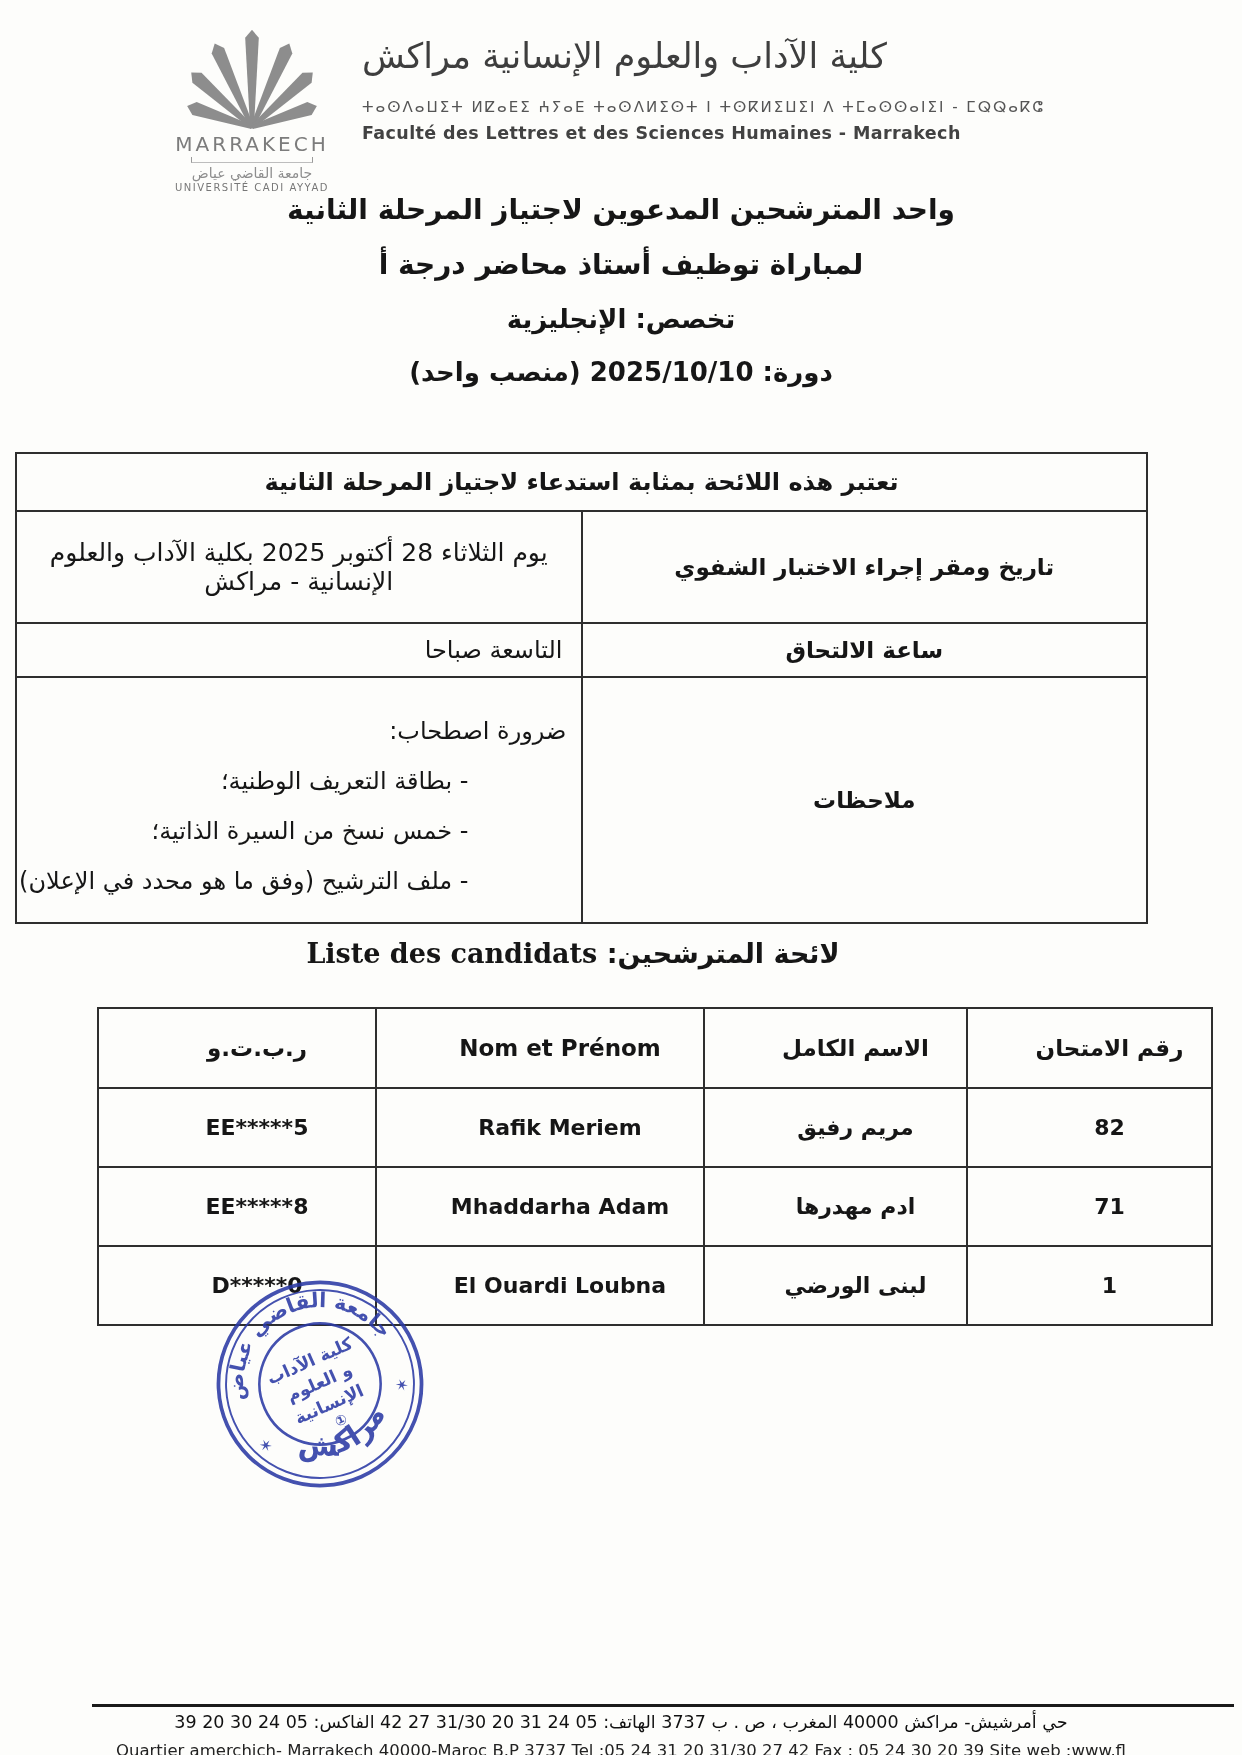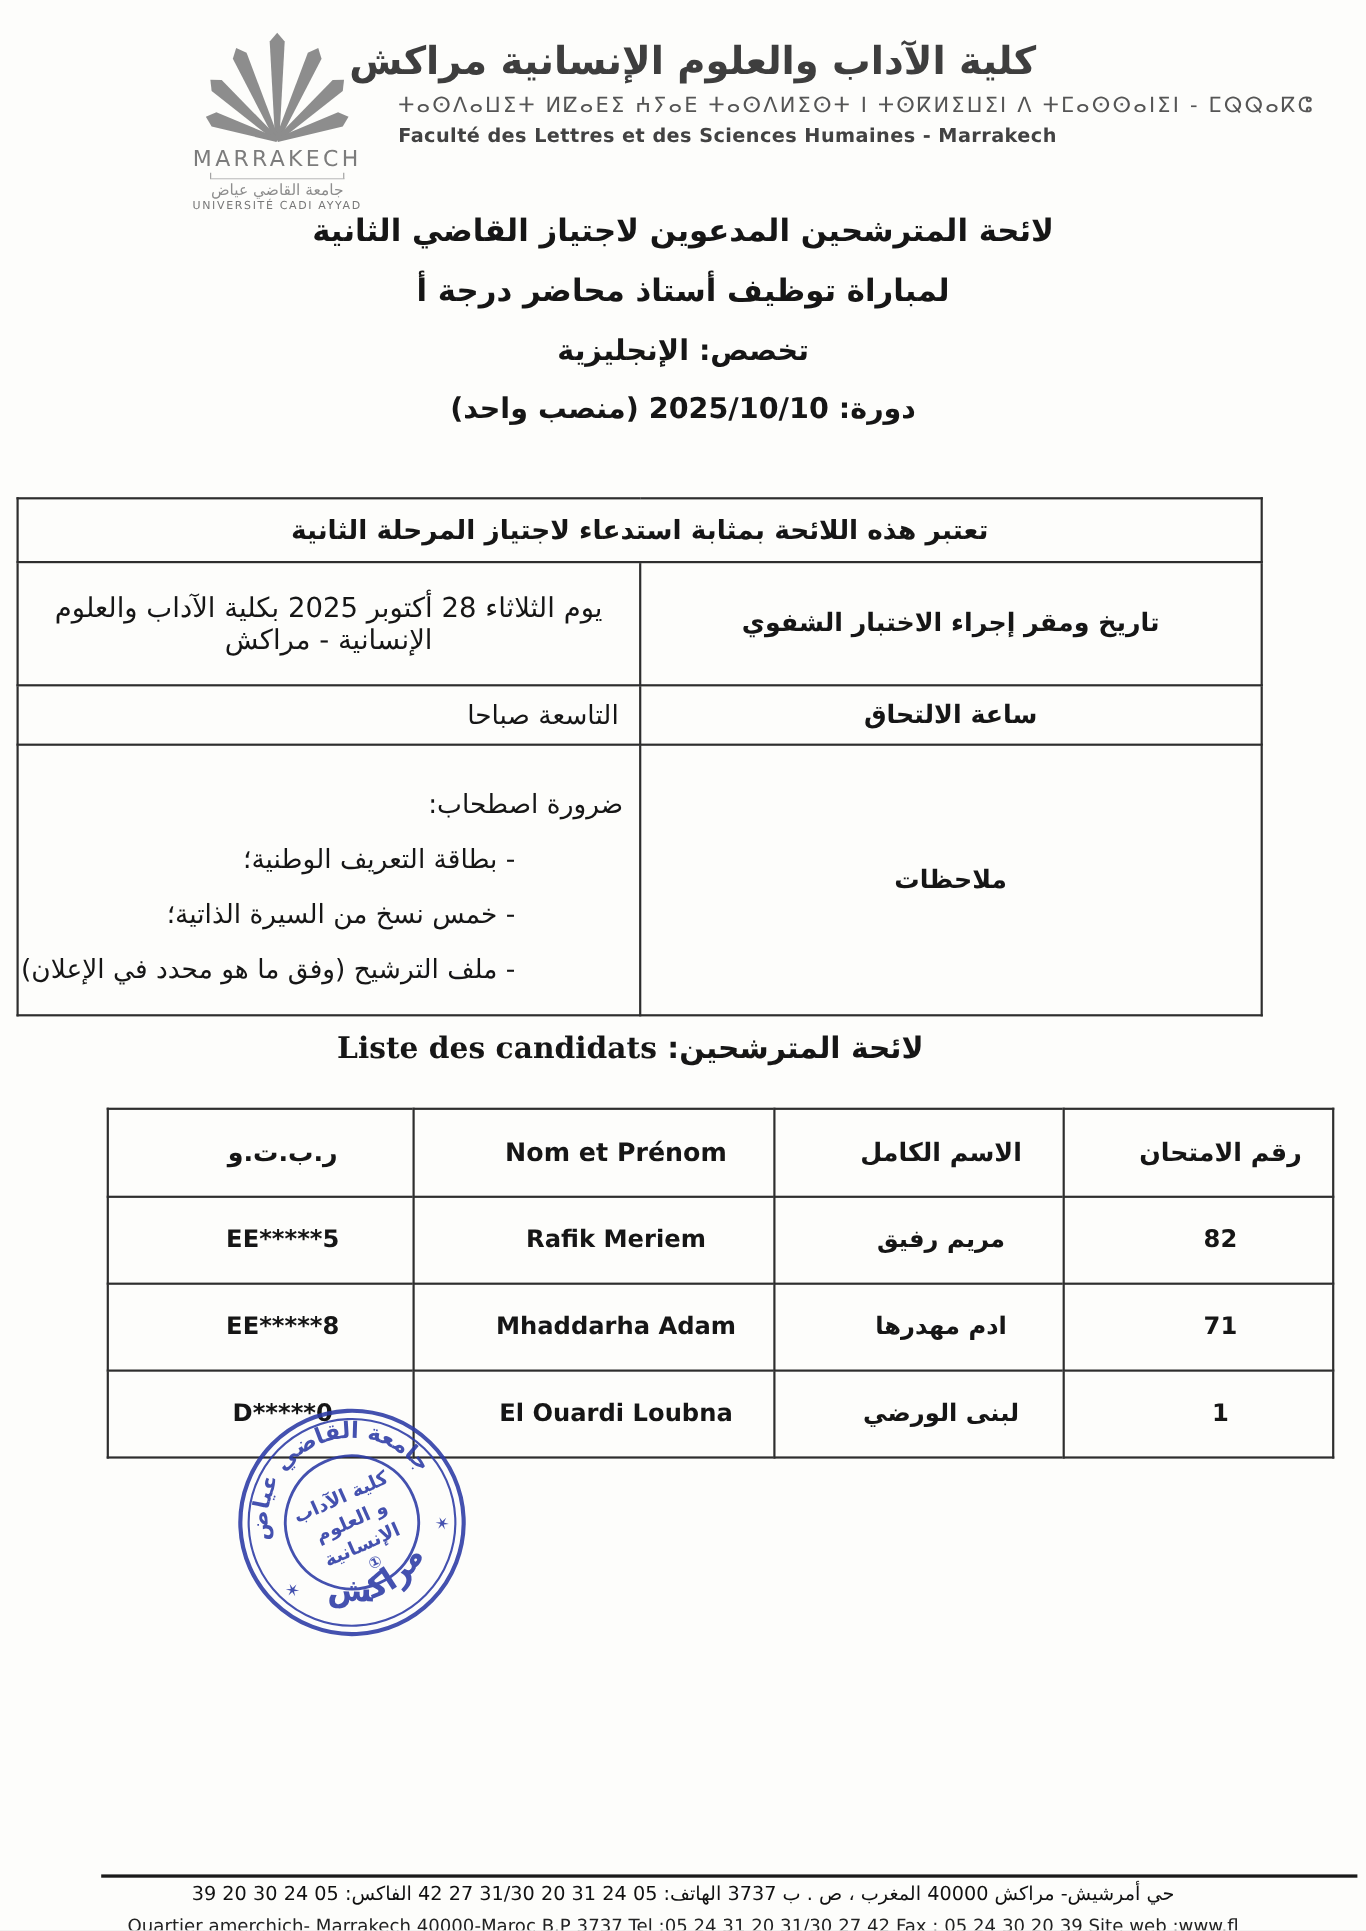--- a/index.html
+++ b/index.html
@@ -14,22 +14,22 @@
   }
   
   .logo-block{position:absolute;left:166px;top:24px;width:172px;text-align:center;}
   .logo-fan{display:block;margin:0 auto;}
   .logo-brand{font-size:20px;letter-spacing:3px;color:#7c7c7c;margin-top:-4px;font-weight:400;}
   .logo-underline{width:120px;height:5px;margin:1px auto 2px auto;
     border-left:1px solid #9a9a9a;border-right:1px solid #9a9a9a;border-bottom:1px solid #bdbdbd;}
   .logo-ar{font-size:14px;color:#8d8d8d;direction:rtl;}
   .logo-univ{font-size:10px;letter-spacing:1.5px;color:#777;margin-top:1px;}
   .fac-block{position:absolute;left:362px;top:36px;width:580px;}
-  .fac-ar{direction:rtl;text-align:left;font-size:35px;font-weight:700;color:#3e3e3e;white-space:nowrap;}
-  .fac-tif{margin-top:9px;font-size:19px;letter-spacing:2px;color:#555;white-space:nowrap;}
+  .fac-ar{direction:rtl;text-align:left;font-size:35px;font-weight:400;color:#3e3e3e;white-space:nowrap;}
+  .fac-tif{margin-top:22px;font-size:15px;letter-spacing:2px;color:#555;white-space:nowrap;}
   .fac-fr{margin-top:7px;font-size:17.5px;font-weight:600;letter-spacing:0.4px;color:#424242;white-space:nowrap;}
   
   .titles{position:absolute;top:190px;left:0;width:1242px;text-align:center;direction:rtl;}
   .titles .t1,.titles .t2{font-size:28px;font-weight:bold;line-height:40px;margin-bottom:15px;}
   .titles .t3,.titles .t4{font-size:26px;font-weight:bold;line-height:38px;margin-bottom:15px;}
   
   .info-table{position:absolute;left:15px;top:452px;width:1133px;border-collapse:collapse;direction:rtl;table-layout:fixed;}
   .info-table td{border:2px solid #2e2e2e;vertical-align:middle;padding:0;}
   .info-table .banner{height:56px;text-align:center;font-size:24px;font-weight:bold;border-radius:10px;}
   .info-table .lbl{width:203px;text-align:center;font-size:23px;font-weight:bold;padding:0 28px;line-height:36px;}
@@ -84,21 +84,21 @@
     <div class="logo-univ">UNIVERSITÉ CADI AYYAD</div>
   </div>
 
   <div class="fac-block">
     <div class="fac-ar">كلية الآداب والعلوم الإنسانية مراكش</div>
     <div class="fac-tif">ⵜⴰⵙⴷⴰⵡⵉⵜ ⵍⵇⴰⴹⵉ ⵄⵢⴰⴹ  ⵜⴰⵙⴷⵍⵉⵙⵜ ⵏ ⵜⵙⴽⵍⵉⵡⵉⵏ ⴷ ⵜⵎⴰⵙⵙⴰⵏⵉⵏ - ⵎⵕⵕⴰⴽⵛ</div>
     <div class="fac-fr">Faculté des Lettres et des Sciences Humaines - Marrakech</div>
   </div>
 
   <div class="titles">
-    <div class="t1">لائحة المترشحين المدعوين لاجتياز القاضي الثانية</div>
+    <div class="t1">واحد المترشحين المدعوين لاجتياز المرحلة الثانية</div>
     <div class="t2">لمباراة توظيف أستاذ محاضر درجة أ</div>
     <div class="t3">تخصص: الإنجليزية</div>
     <div class="t4">دورة: 2025/10/10 (منصب واحد)</div>
   </div>
 
   <table class="info-table">
     <tbody>
         <tr>
       <td class="banner" colspan="2">تعتبر هذه اللائحة بمثابة استدعاء لاجتياز المرحلة الثانية</td>
     </tr>

